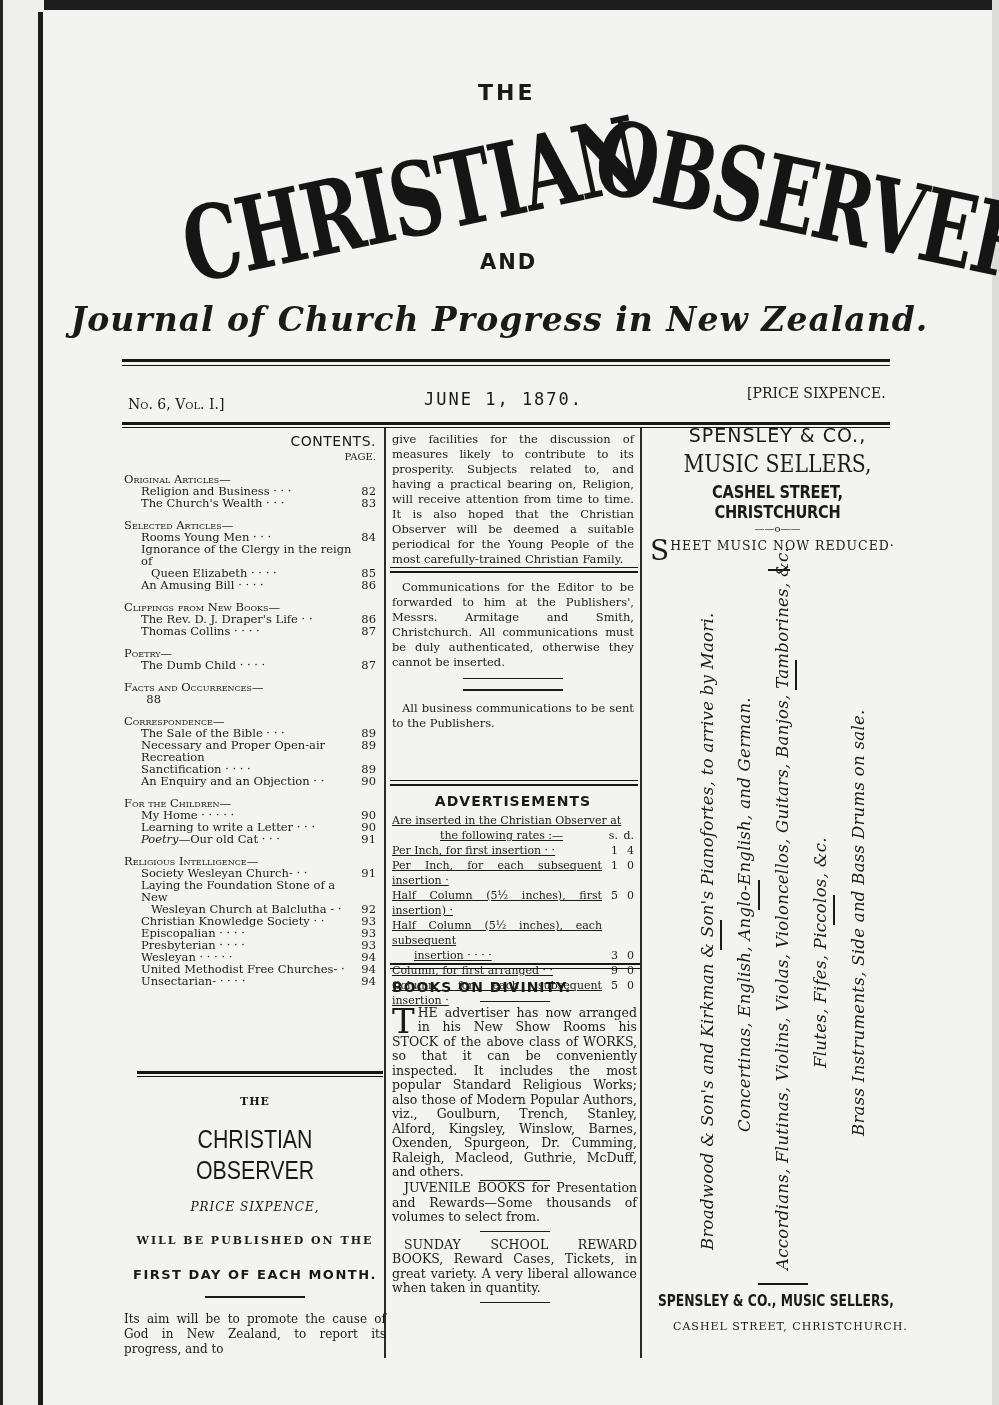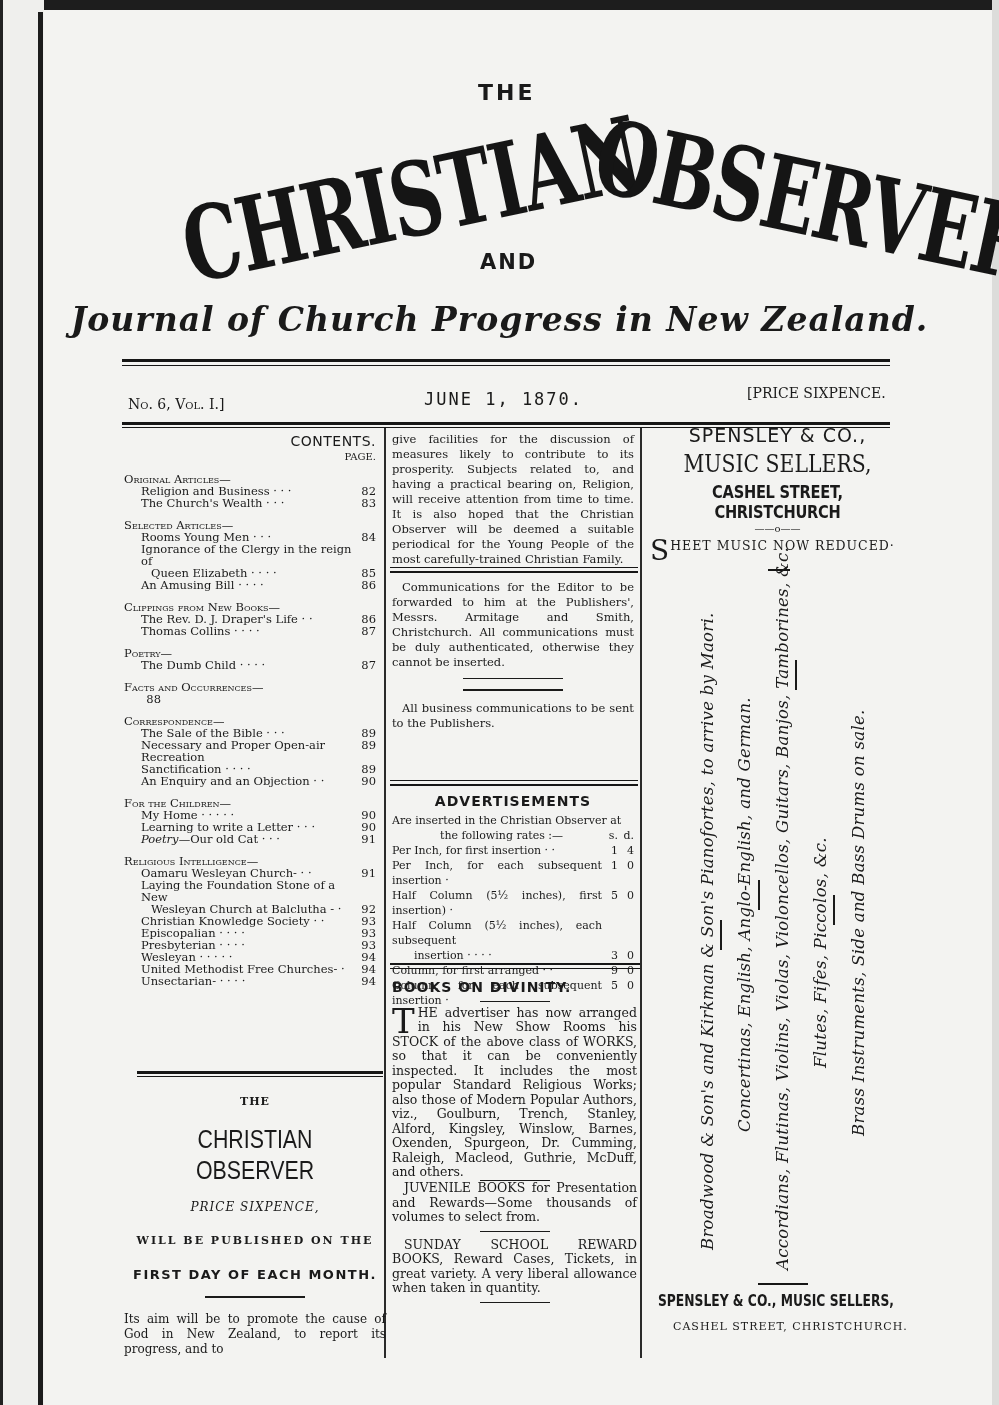--- a/index.html
+++ b/index.html
@@ -60,21 +60,21 @@
   .promo .pf { font-family:"DejaVu Sans",sans-serif; font-size:13px; font-weight:bold; margin-top:20px; letter-spacing:1.5px; }
   .promo .pline { width:100px; height:1.5px; background:#1a1a1a; margin:14px auto 0; }
   .promo .body { font-size:12px; text-align:justify; margin-top:14px; line-height:15px; }
 
   
   .mid { position:absolute; left:392px; width:242px; font-size:11.5px; line-height:15px; text-align:justify; }
   .mid p { margin:0; }
   .short { width:100px; height:1.3px; background:#1a1a1a; margin:8px auto 10px; }
   .ads-title { text-align:center; font-family:"DejaVu Sans",sans-serif; font-weight:bold; font-size:14px; letter-spacing:1px; margin-bottom:4px; }
   .rate { display:flex; font-size:11px; line-height:15px; }
-  .rate .rl { flex:1; }
+  .rate .rl { flex:1;text-decoration:underline; }
   .rate .rs, .rate .rd { width:16px; text-align:right; }
   .books-title { text-align:left; font-family:"DejaVu Sans",sans-serif; font-weight:bold; font-size:14px; letter-spacing:1px; }
   .books { font-size:12.5px; line-height:14.5px; }
   .dropcap { float:left; font-size:34px; line-height:28px; margin:1px 3px 0 0; }
 
   
   .right { position:absolute; left:650px; top:424px; width:255px; text-align:center; }
   .r1 { font-family:"DejaVu Sans",sans-serif; font-size:19px; letter-spacing:1px; }
   .r2 { font-family:"DejaVu Serif",serif; font-size:24px; margin-top:4px; transform:scaleX(0.85); }
   .r3 { font-family:"DejaVu Sans",sans-serif; font-weight:bold; font-size:17px; margin-top:4px; transform:scaleX(0.86); letter-spacing:-0.3px; }
@@ -200,21 +200,21 @@
       <span class="t">Learning to write a Letter ·   ·   ·</span>
       <span class="p">90</span>
     </div>
   <div class="entry">
       <span class="t"><span class="ital">Poetry</span><span>—Our old Cat   ·   ·   ·</span></span>
       <span class="p">91</span>
     </div>
 
   <div class="sec">Religious Intelligence—</div>
   <div class="entry">
-      <span class="t">Oamaru Wesleyan Church-   ·   ·</span>
+      <span class="t">Society Wesleyan Church-   ·   ·</span>
       <span class="p">91</span>
     </div>
   <div class="entry">
       <span class="t">Laying the Foundation Stone of a New</span>
       <span class="p"></span>
     </div>
   <div class="entry indent2">
       <span class="t">Wesleyan Church at Balclutha -   ·</span>
       <span class="p">92</span>
     </div>

